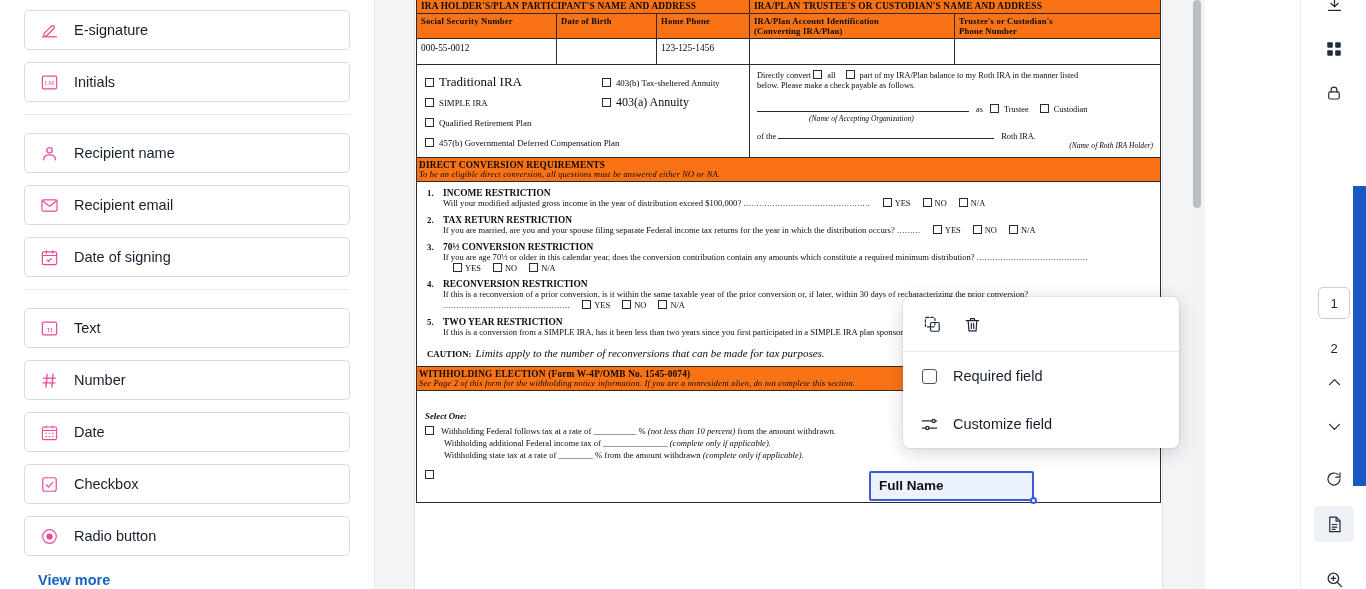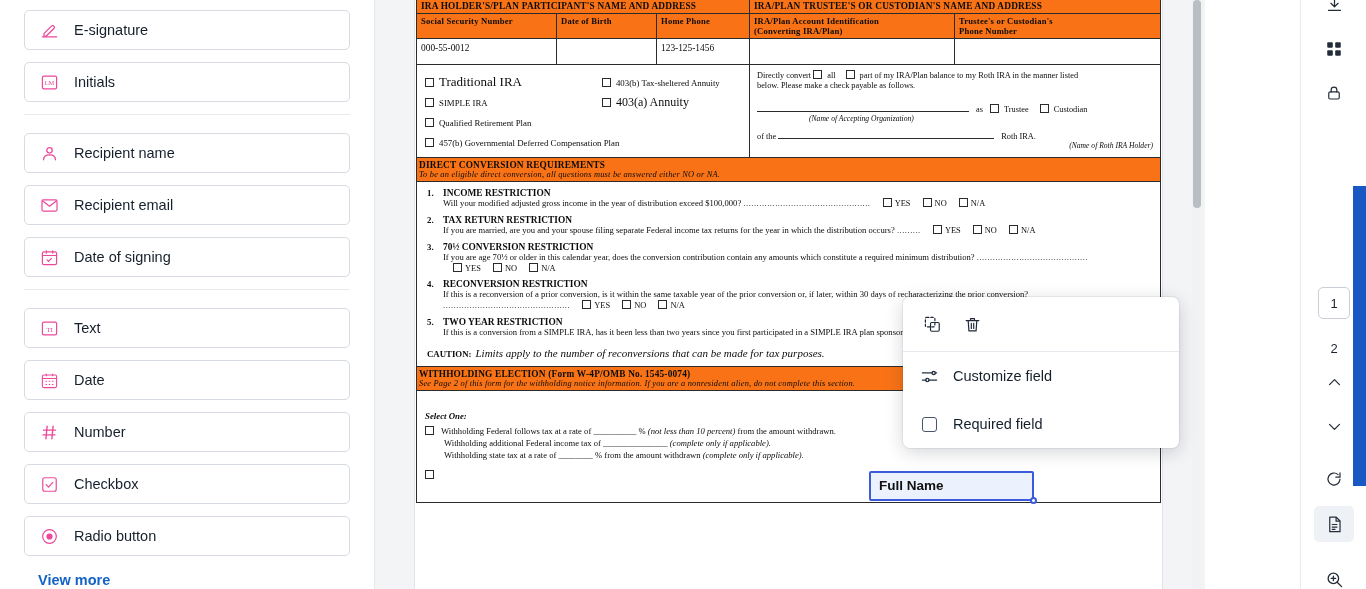--- a/index.html
+++ b/index.html
@@ -244,35 +244,35 @@
       <span class="side-ico">
         <svg width="19" height="19" viewBox="0 0 24 24" fill="none" stroke="currentColor" stroke-width="1.5">
           <rect x="3" y="4" width="18" height="16" rx="2"></rect>
           <text x="12" y="15.8" font-size="9" text-anchor="middle" fill="currentColor" stroke="none" font-family="Liberation Serif, serif">TI</text>
         </svg>
       </span>
       <span class="side-label">Text</span>
     </div>
     <div class="side-item">
       <span class="side-ico">
+        <svg width="19" height="19" viewBox="0 0 24 24" fill="none" stroke="currentColor" stroke-width="1.7" stroke-linecap="round">
+          <path d="M9 4L7.5 20M16.5 4L15 20M4.5 9h15M3.8 15h15"></path>
+        </svg>
+      </span>
+      <span class="side-label">Number</span>
+    </div>
+    <div class="side-item">
+      <span class="side-ico">
         <svg width="19" height="19" viewBox="0 0 24 24" fill="none" stroke="currentColor" stroke-width="1.4">
           <rect x="3" y="5" width="18" height="16" rx="2"></rect>
             <path d="M3 9.5h18M8 3.5v3M16 3.5v3"></path>
           <path d="M7 13h2M11 13h2M15 13h2M7 17h2M11 17h2M15 17h2"></path>
         </svg>
       </span>
       <span class="side-label">Date</span>
-    </div>
-    <div class="side-item">
-      <span class="side-ico">
-        <svg width="19" height="19" viewBox="0 0 24 24" fill="none" stroke="currentColor" stroke-width="1.7" stroke-linecap="round">
-          <path d="M9 4L7.5 20M16.5 4L15 20M4.5 9h15M3.8 15h15"></path>
-        </svg>
-      </span>
-      <span class="side-label">Number</span>
     </div>
     <div class="side-item">
       <span class="side-ico">
         <svg width="19" height="19" viewBox="0 0 24 24" fill="none" stroke="currentColor" stroke-width="1.5" stroke-linecap="round" stroke-linejoin="round">
           <rect x="3.5" y="3.5" width="17" height="17" rx="2.5"></rect>
             <path d="M7.8 12.2l3 3 5.4-6"></path>
         </svg>
       </span>
       <span class="side-label">Checkbox</span>
     </div>
@@ -549,35 +549,35 @@
         <path d="M4 7h16M9.5 7V4.6h5V7M6.5 7l1 13h9l1-13"></path>
           <path d="M10.5 10.5v6.5M13.5 10.5v6.5"></path>
       </svg>
     </div>
   </div>
   <div class="sep"></div>
 
 
   <div class="ctx-item">
     <span class="ci">
+        <span class="ctx-cbx"></span>
+      </span>
+    <span>Required field</span>
+  </div>
+
+  <div class="ctx-item">
+    <span class="ci">
       <svg width="19" height="19" viewBox="0 0 24 24" fill="none" stroke="currentColor" stroke-width="1.6" stroke-linecap="round">
         <path d="M3 7.5h13M19 7.5h2M3 16.5h5M11 16.5h10"></path>
         <circle cx="17.3" cy="7.5" r="2.1"></circle>
           <circle cx="9.3" cy="16.5" r="2.1"></circle>
       </svg>
     </span>
     <span>Customize field</span>
   </div>
-
-  <div class="ctx-item">
-    <span class="ci">
-        <span class="ctx-cbx"></span>
-      </span>
-    <span>Required field</span>
-  </div>
 </div>
 
 <div id="rail">
   <div class="rail-btn" style="top:-12px;">
     <svg width="19" height="19" viewBox="0 0 24 24" fill="none" stroke="currentColor" stroke-width="1.6" stroke-linecap="round" stroke-linejoin="round">
       <path d="M12 3.5v11M7.5 10.5L12 15l4.5-4.5"></path>
         <path d="M4.5 19.5h15"></path>
     </svg>
   </div>
 

